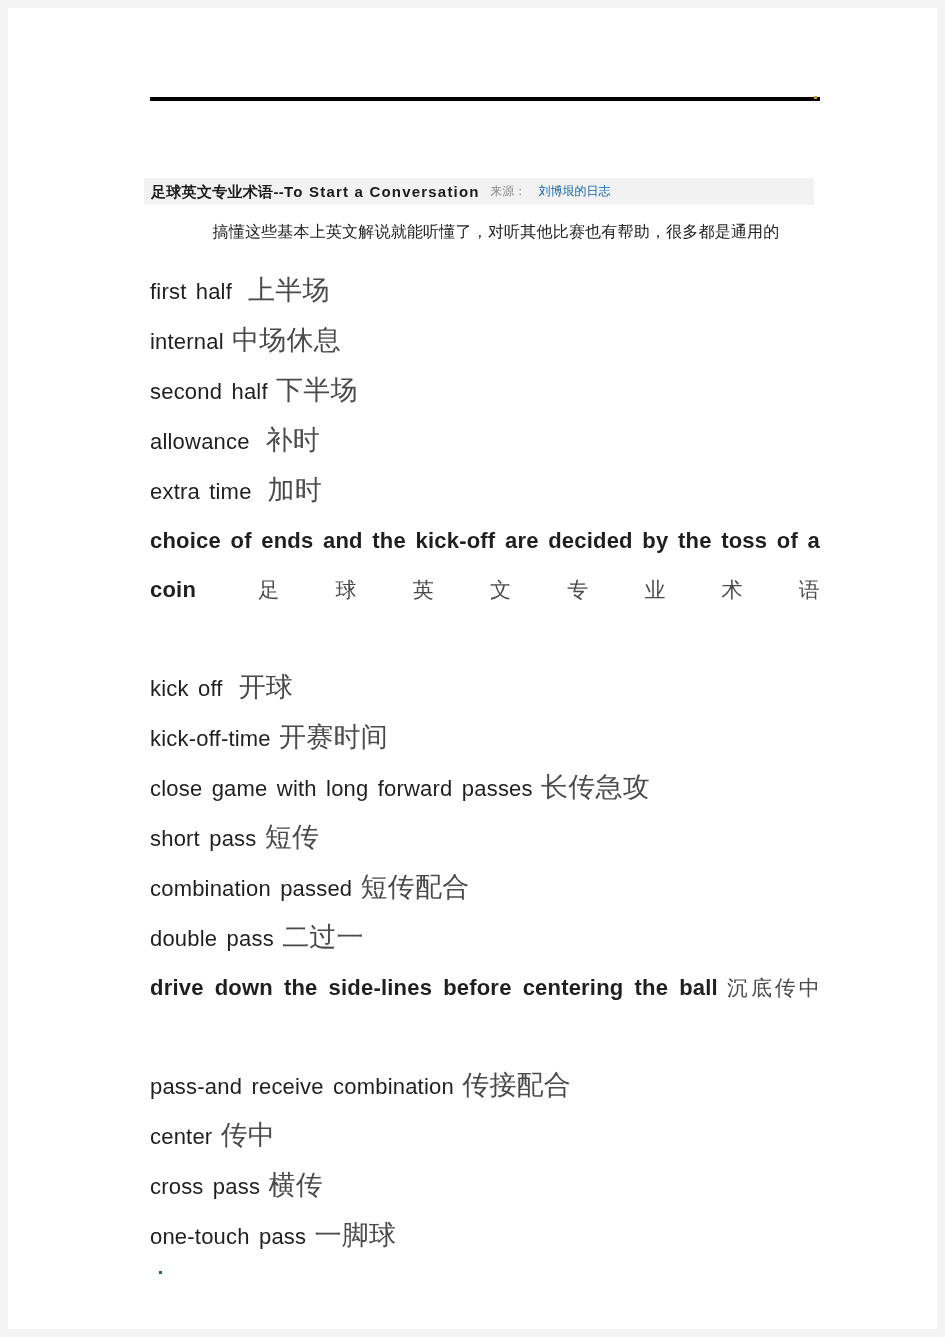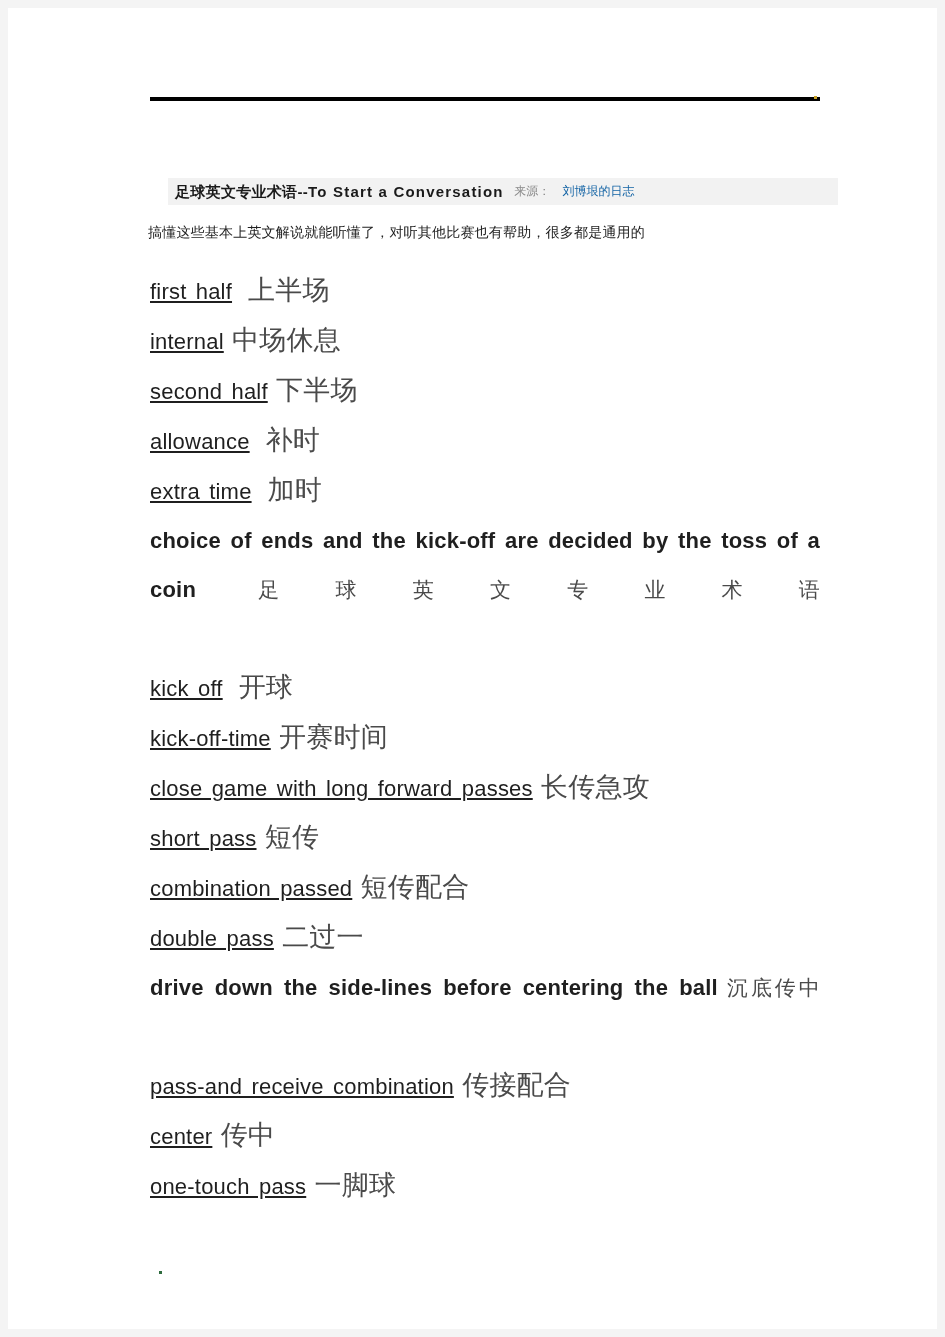--- a/index.html
+++ b/index.html
@@ -41,21 +41,21 @@
   .bottom-dot {
     position: absolute;
     left: 151px;
     top: 1263px;
     width: 3px;
     height: 3px;
     background: #2e6b3e;
   }
   .title-band {
     position: absolute;
-    left: 160px;
+    left: 136px;
     top: 170px;
     width: 670px;
     height: 27px;
     background: #f2f2f2;
     box-sizing: border-box;
     padding-left: 7px;
     white-space: nowrap;
     overflow: hidden;
   }
   .title-main {
@@ -81,47 +81,47 @@
     font-size: 12px;
     color: #1464a5;
     font-weight: normal;
     margin-left: 8px;
     line-height: 27px;
     vertical-align: middle;
     text-decoration: none;
   }
   .subtitle {
     position: absolute;
-    left: 140px;
+    left: 148px;
     top: 213px;
     width: 680px;
-    font-size: 14px;
+    font-size: 16px;
     color: #222222;
     line-height: 22px;
     letter-spacing: 0.2px;
     white-space: nowrap;
+    text-align: center;
   }
   .terms {
     position: absolute;
     left: 142px;
     top: 258px;
     width: 670px;
   }
   .term-line {
     font-size: 22px;
     line-height: 49px;
     color: #1f1f1f;
     text-align: justify;
     text-justify: inter-word;
     letter-spacing: 0.2px;
   }
   .term-line .en {
     color: #1f1f1f;
     word-spacing: 3px;
-    text-decoration: underline;
   }
   .term-line .zh {
     color: #4a4a4a;
     font-size: 27px;
     margin-left: 2px;
   }
   .term-line .gapwide {
     display: inline-block;
     width: 14px;
   }
@@ -166,17 +166,18 @@
       <div class="justify-block"><span class="en">choice of ends and the kick-off are decided by the toss of a coin</span> <span class="zh">足球英文专业术语</span></div>
       <div class="term-line"><span class="en">kick  off</span><span class="gapwide"></span><span class="zh">开球</span></div>
       <div class="term-line"><span class="en">kick-off-time</span> <span class="zh">开赛时间</span></div>
       <div class="term-line"><span class="en">close  game  with  long  forward  passes</span> <span class="zh">长传急攻</span></div>
       <div class="term-line"><span class="en">short  pass</span> <span class="zh">短传</span></div>
       <div class="term-line"><span class="en">combination  passed</span> <span class="zh">短传配合</span></div>
       <div class="term-line"><span class="en">double  pass</span> <span class="zh">二过一</span></div>
       <div class="justify-block"><span class="en">drive down the side-lines before centering the ball</span> <span class="zh">沉底传中</span></div>
       <div class="term-line"><span class="en">pass-and  receive  combination</span> <span class="zh">传接配合</span></div>
       <div class="term-line"><span class="en">center</span> <span class="zh">传中</span></div>
+      <div class="term-line"><span class="en">cross  pass</span> <span class="zh">横传</span></div>
       <div class="term-line"><span class="en">one-touch  pass</span> <span class="zh">一脚球</span></div>
     </div>
 
   <div class="bottom-dot"></div>
 </div>
 
 </body></html>

